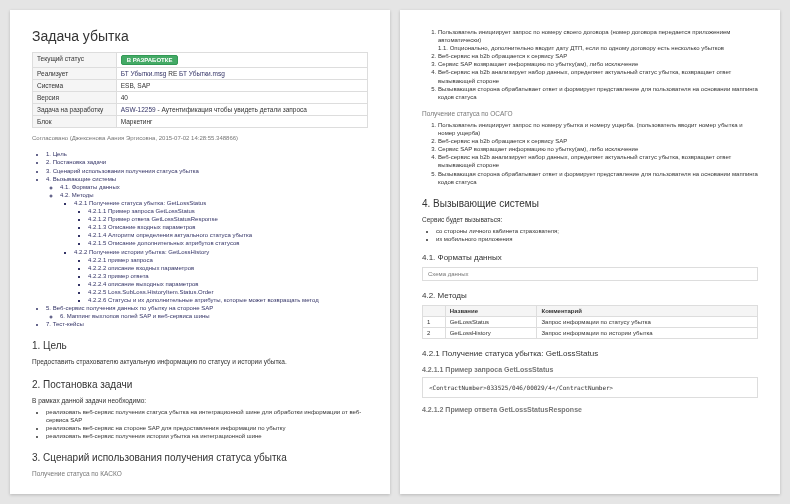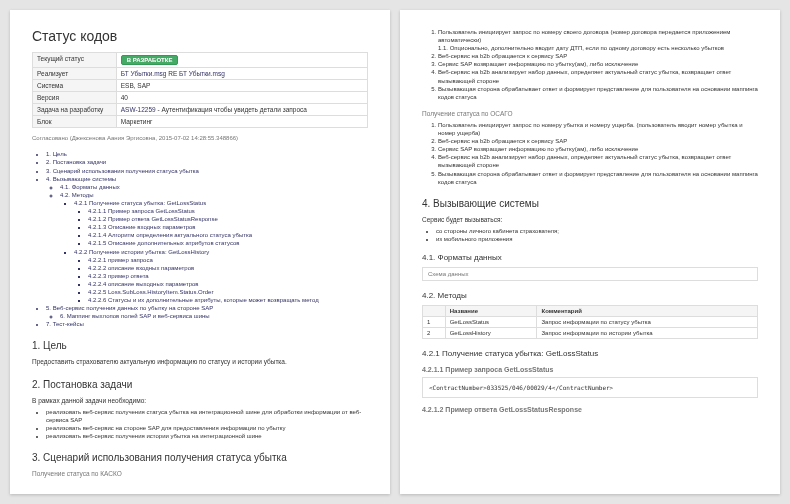--- a/index.html
+++ b/index.html
@@ -27,21 +27,21 @@
   table.grid th,table.grid td{border:1px solid #ddd;padding:2px 4px;font-size:6px;text-align:left}
   table.grid th{background:#f5f5f5;font-weight:bold}
   .codebox{border:1px solid #ddd;background:#fff;padding:6px;font-size:6px;font-family:monospace;margin:4px 0;color:#333}
   .schema{border:1px solid #ddd;padding:3px 5px;font-size:6px;color:#777;margin:3px 0}
   .muted{color:#777}
 </style>
 </head>
 <body>
 
 <div class="page">
-  <h1>Статус кодов</h1>
+  <h1>Задача убытка</h1>
 
   <table class="meta">
     <tbody>
         <tr>
           <td>Текущий статус</td>
           <td><span class="badge">В РАЗРАБОТКЕ</span></td>
         </tr>
     <tr>
           <td>Реализует</td>
           <td><a>БТ Убытки.msg</a><span> RE </span><a>БТ Убытки.msg</a></td>

